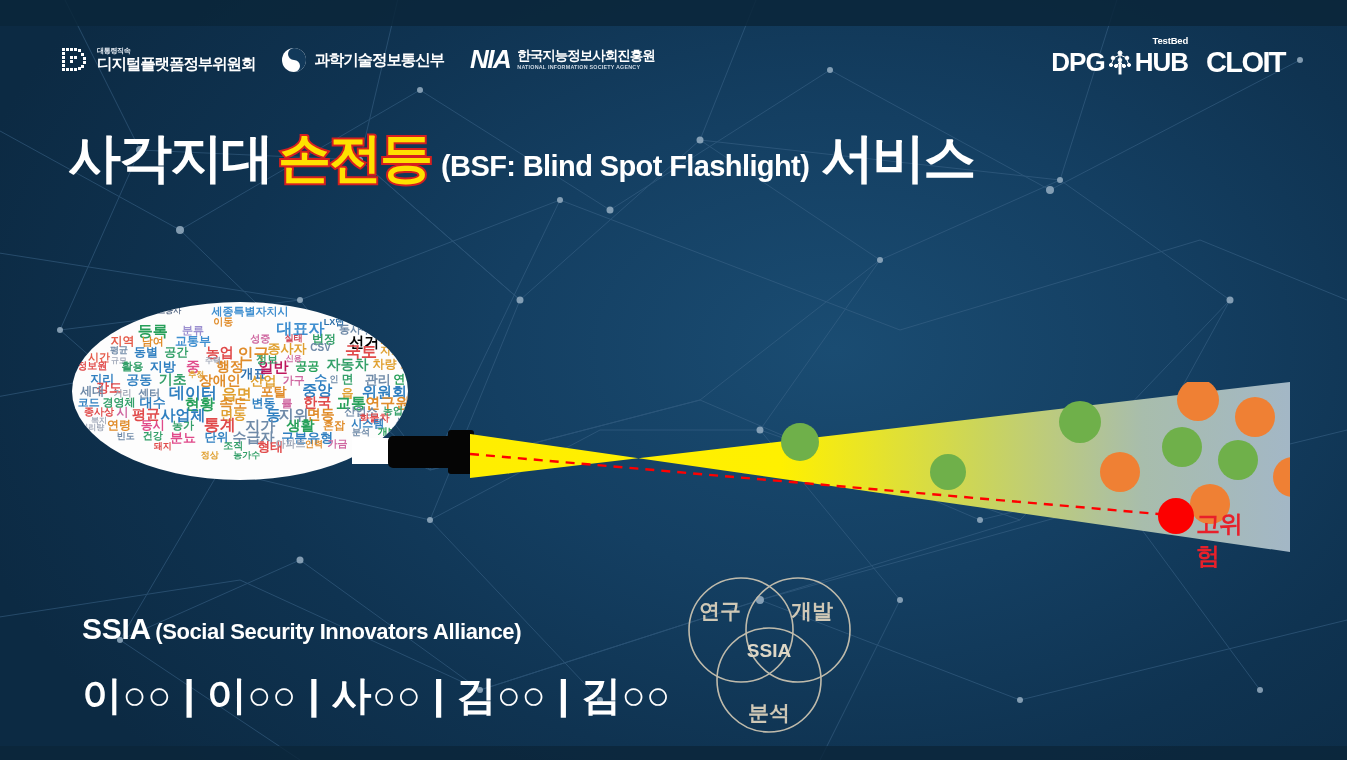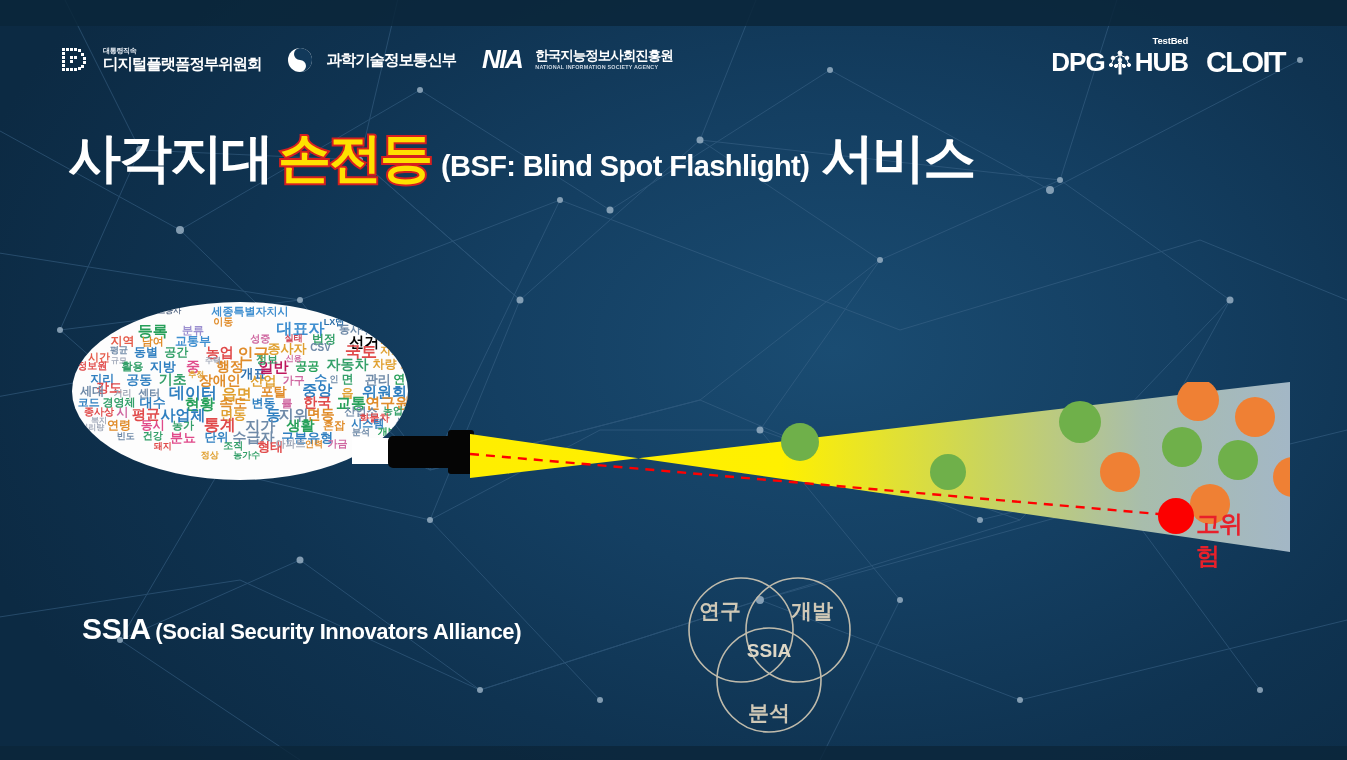--- a/index.html
+++ b/index.html
@@ -15,21 +15,21 @@
   }
   
   .net{position:absolute;inset:0;width:100%;height:100%;pointer-events:none;}
   .topband{position:absolute;left:0;top:0;width:100%;height:26px;
            background:#0b2639;opacity:.85;}
   .botband{position:absolute;left:0;bottom:0;width:100%;height:14px;
            background:#0b2639;opacity:.8;}
 
   
   .logo-bar{position:absolute;top:44px;left:60px;display:flex;align-items:center;gap:26px;}
-  .logo{display:flex;align-items:center;gap:13px;}
+  .logo{display:flex;align-items:center;gap:7px;}
   .logo-mark{display:block;}
   .logo-txt{display:flex;flex-direction:column;justify-content:center;line-height:1;}
   .logo-small{font-size:7px;color:#e8eef5;letter-spacing:-.3px;margin-bottom:2px;font-weight:700;}
   .logo-main{font-size:15.5px;color:#ffffff;font-weight:700;letter-spacing:-1.1px;}
   .logo-main-sm{font-size:13.5px;color:#ffffff;font-weight:700;letter-spacing:-1px;}
   .logo-eng{font-size:5.4px;color:#cfd9e4;font-weight:700;letter-spacing:.2px;margin-top:2px;}
   .nia{font-size:26px;font-weight:800;color:#fff;letter-spacing:-1.5px;font-style:italic;}
 
   .logo-bar-right{position:absolute;top:46px;right:62px;display:flex;align-items:center;gap:18px;}
   .dpg{display:flex;align-items:flex-end;position:relative;}
@@ -364,20 +364,21 @@
         </g>
       <circle cx="706" cy="134" r="18" fill="#fc0000"></circle>
     </svg>
     <div style="position:absolute;left:1196px;top:218px;color:#e8202a;font-size:24px;font-weight:800;letter-spacing:-1px;">고위험</div>
   </div>
 
   <div class="ssia">
     <span class="big">SSIA</span>
     <span class="sm">(Social Security Innovators Alliance)</span>
   </div>
+  <div class="names">이○○ | 이○○ | 사○○ | 김○○ | 김○○</div>
 
   <svg class="venn" width="190" height="170" viewBox="0 0 190 170">
     <g fill="none" stroke="#c9c2b0" stroke-width="1.6" opacity=".95">
       <circle cx="65" cy="58" r="52"></circle>
       <circle cx="122" cy="58" r="52"></circle>
       <circle cx="93" cy="108" r="52"></circle>
     </g>
     <g fill="#cfc8b6" font-family="Liberation Sans, sans-serif" font-size="21" font-weight="700" text-anchor="middle">
       <text x="44" y="46">연구</text>
       <text x="136" y="46">개발</text>

